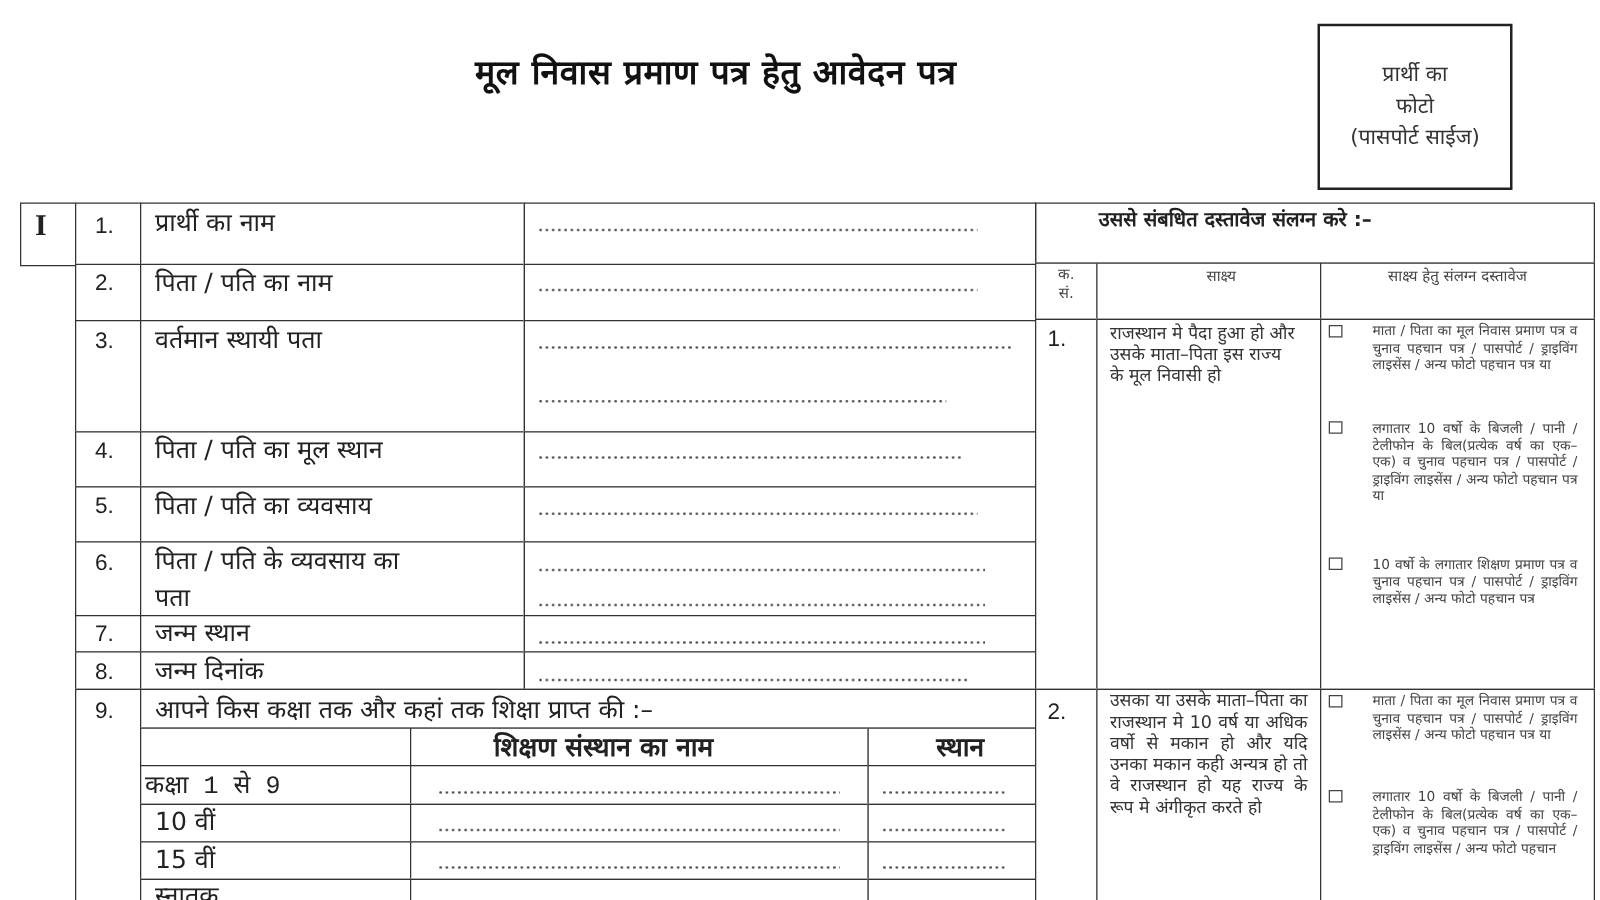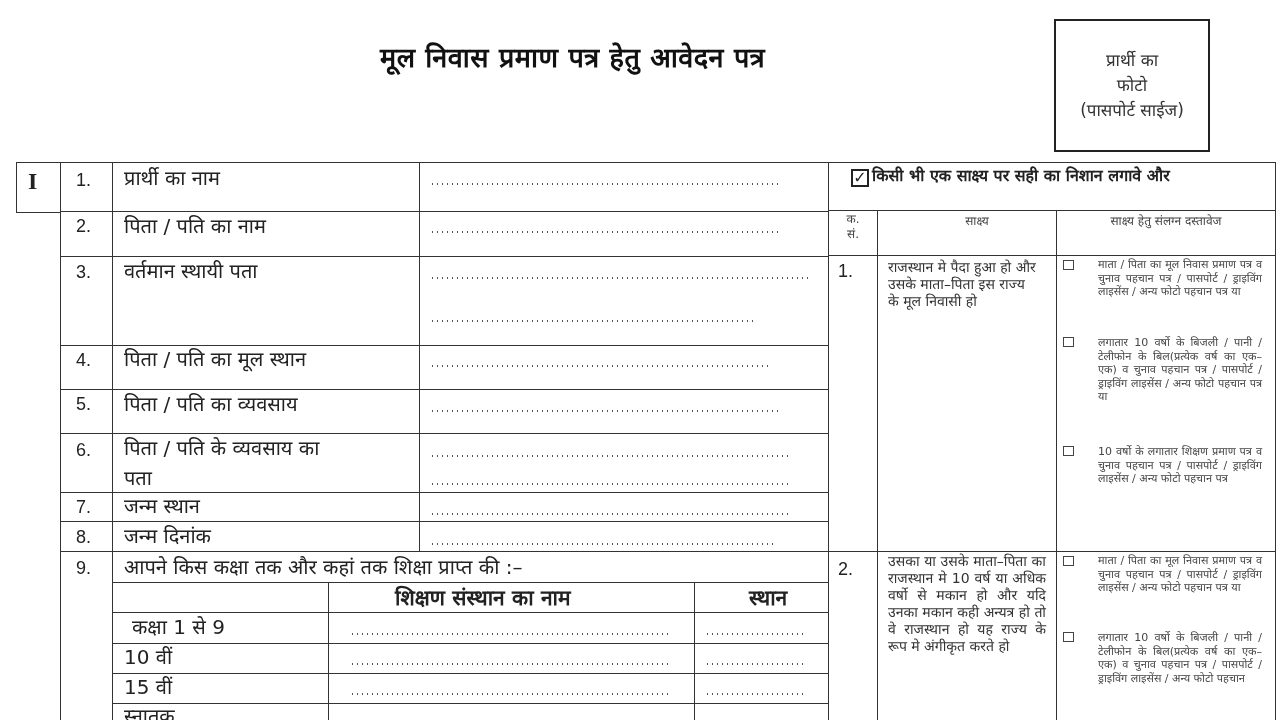--- a/index.html
+++ b/index.html
@@ -124,21 +124,21 @@
 <div>
   <div class="cell" style="left:112px;top:582px;width:217px;height:31px;"></div>
   <div class="cell" style="left:328px;top:582px;width:367px;height:31px;"></div>
   <div class="cell" style="left:694px;top:582px;width:135px;height:31px;"></div>
   <div class="sub-head" style="left:395px;top:583px;">शिक्षण संस्थान का नाम</div>
   <div class="sub-head" style="left:705px;top:583px;margin-left:44px;">स्थान</div>
 
   <div class="cell" style="left:112px;top:612px;width:217px;height:32px;"></div>
   <div class="cell" style="left:328px;top:612px;width:367px;height:32px;"></div>
   <div class="cell" style="left:694px;top:612px;width:135px;height:32px;"></div>
-  <div class="txt" style="left:132px;top:613px;">कक्षा 1 से 9</div>
+  <div class="txt" style="left:116px;top:613px;font-family:Liberation Mono, monospace;">कक्षा 1 से 9</div>
   <div class="dots" style="left:350px;top:633px;width:322px;"></div>
   <div class="dots" style="left:705px;top:633px;width:100px;"></div>
 
   <div class="cell" style="left:112px;top:643px;width:217px;height:31px;"></div>
   <div class="cell" style="left:328px;top:643px;width:367px;height:31px;"></div>
   <div class="cell" style="left:694px;top:643px;width:135px;height:31px;"></div>
   <div class="txt" style="left:124px;top:643px;">10 वीं</div>
   <div class="dots" style="left:350px;top:663px;width:322px;"></div>
   <div class="dots" style="left:705px;top:663px;width:100px;"></div>
 
@@ -150,23 +150,21 @@
   <div class="dots" style="left:705px;top:693px;width:100px;"></div>
 
   <div class="cell" style="left:112px;top:703px;width:217px;height:30px;"></div>
   <div class="cell" style="left:328px;top:703px;width:367px;height:30px;"></div>
   <div class="cell" style="left:694px;top:703px;width:135px;height:30px;"></div>
   <div class="txt" style="left:124px;top:702px;">स्नातक</div>
 </div>
 
 <div>
   <div class="rhead">
-    <div>
-      <span class="chk-big">✓</span><span>किसी भी एक साक्ष्य पर सही का निशान लगावे और</span>
-    </div>
+    <div style="padding-left:28px;">उससे संबधित दस्तावेज संलग्न करे :–</div>
   </div>
 
   <div class="cell" style="left:828px;top:210px;width:50px;height:46px;"></div>
   <div class="cell" style="left:877px;top:210px;width:180px;height:46px;"></div>
   <div class="cell" style="left:1056px;top:210px;width:220px;height:46px;"></div>
   <div class="small" style="left:828px;top:212px;width:50px;line-height:15px;">
     <div>क.</div>
     <div>सं.</div>
   </div>
   <div class="small" style="left:877px;top:212px;width:200px;">साक्ष्य</div>

